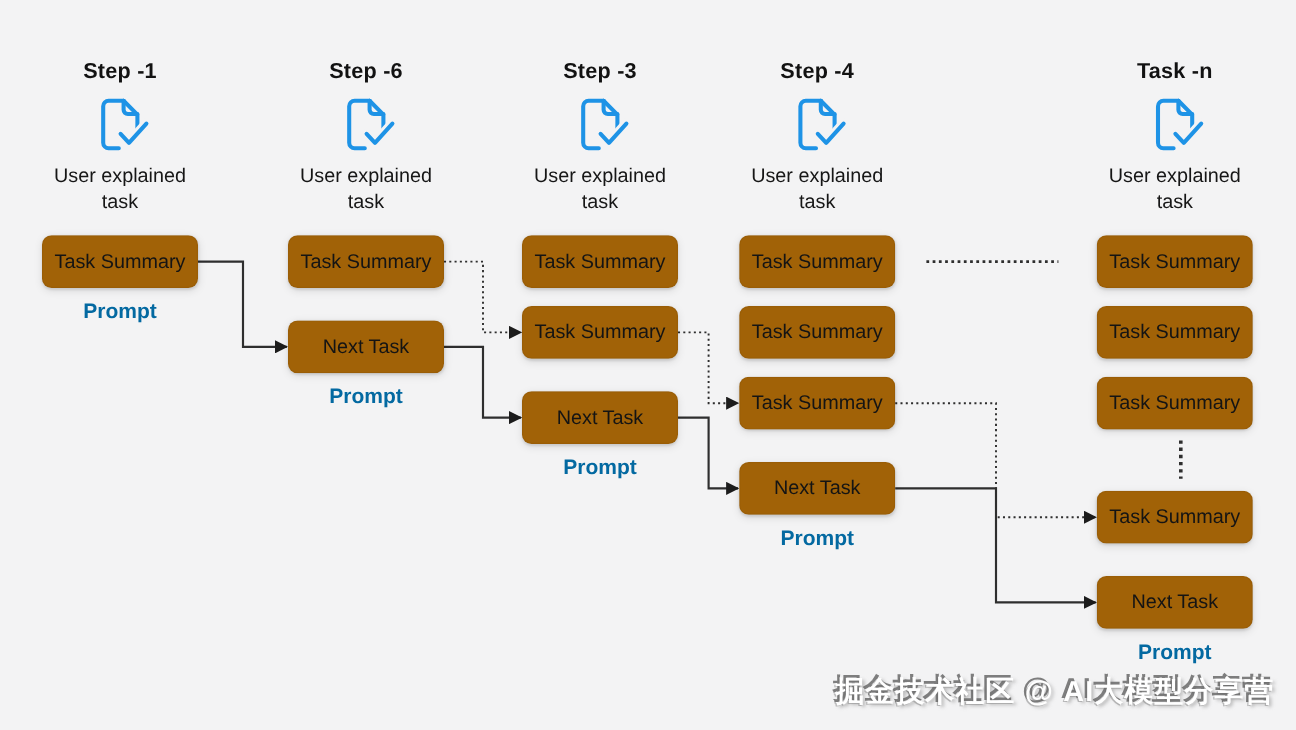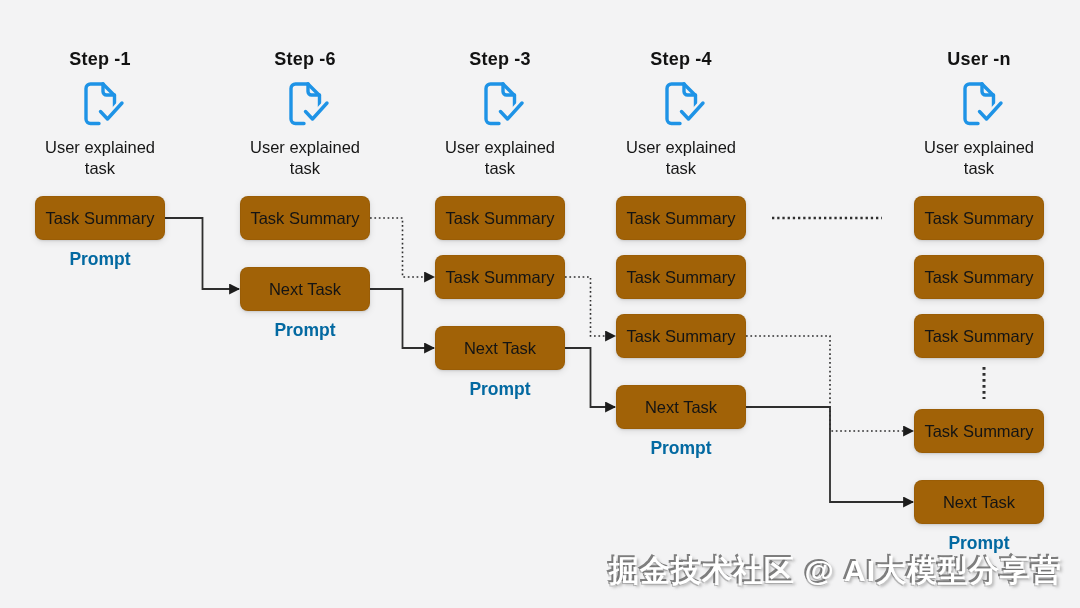--- a/index.html
+++ b/index.html
@@ -27,21 +27,21 @@
     display:flex;align-items:center;justify-content:center;
     font-size:16.5px;font-weight:500;color:#141414;white-space:nowrap;
     box-sizing:border-box;
   }
   .prompt{
     position:absolute;width:140px;text-align:center;
     font-size:17.5px;font-weight:700;color:#0369a1;
   }
   .watermark{
     position:absolute;right:18px;bottom:16px;z-index:3;
-    font-size:30px;font-weight:700;letter-spacing:1px;
+    font-size:24px;font-weight:700;letter-spacing:1px;
     color:#ffffff;white-space:nowrap;
     text-shadow:-2px -2px 0 rgba(105,105,105,0.85),
                  2px  2px 3px rgba(150,150,150,0.65),
                 -1px  1px 0 rgba(130,130,130,0.5);
   }
 </style>
 </head>
 <body style="background: rgb(243, 243, 244);">
 
 <div id="canvas" style="background: rgb(243, 243, 244);">
@@ -107,21 +107,21 @@
           <path d="M27 5 V12.5 a3.5 3.5 0 0 0 3.5 3.5 H38.5"></path>
           <polyline points="24.5,32.5 31.5,40 46,24" stroke="#f3f3f4" stroke-width="8.5"></polyline>
           <polyline points="24.5,32.5 31.5,40 46,24"></polyline>
         </svg></div>
       <div class="cap" style="left: 615px; top: 137px; width: 132px;">User explained task</div>
       <div class="box" style="left: 616px; top: 196px;">Task Summary</div>
       <div class="box" style="left: 616px; top: 255px;">Task Summary</div>
       <div class="box" style="left: 616px; top: 314px;">Task Summary</div>
       <div class="box" style="left: 616px; top: 385px;">Next Task</div>
       <div class="prompt" style="left: 611px; top: 438px; width: 140px;">Prompt</div>
-      <div class="hdr" style="left: 899px; top: 49px; width: 160px;">User -n</div>
+      <div class="hdr" style="left: 899px; top: 49px; width: 160px;">Task -n</div>
       <div class="iconwrap" style="left: 955px; top: 79px;"><svg viewBox="0 0 50 50" width="50" height="50" fill="none" stroke="#1E93E6" stroke-width="3.4" stroke-linecap="round" stroke-linejoin="round">
           <path d="M27 5 H14.5 a4.5 4.5 0 0 0 -4.5 4.5 V40 a4.5 4.5 0 0 0 4.5 4.5 H23"></path>
           <path d="M27 5 L38.5 16.5 V28.5"></path>
           <path d="M27 5 V12.5 a3.5 3.5 0 0 0 3.5 3.5 H38.5"></path>
           <polyline points="24.5,32.5 31.5,40 46,24" stroke="#f3f3f4" stroke-width="8.5"></polyline>
           <polyline points="24.5,32.5 31.5,40 46,24"></polyline>
         </svg></div>
       <div class="cap" style="left: 913px; top: 137px; width: 132px;">User explained task</div>
       <div class="box" style="left: 914px; top: 196px;">Task Summary</div>
       <div class="box" style="left: 914px; top: 255px;">Task Summary</div>

